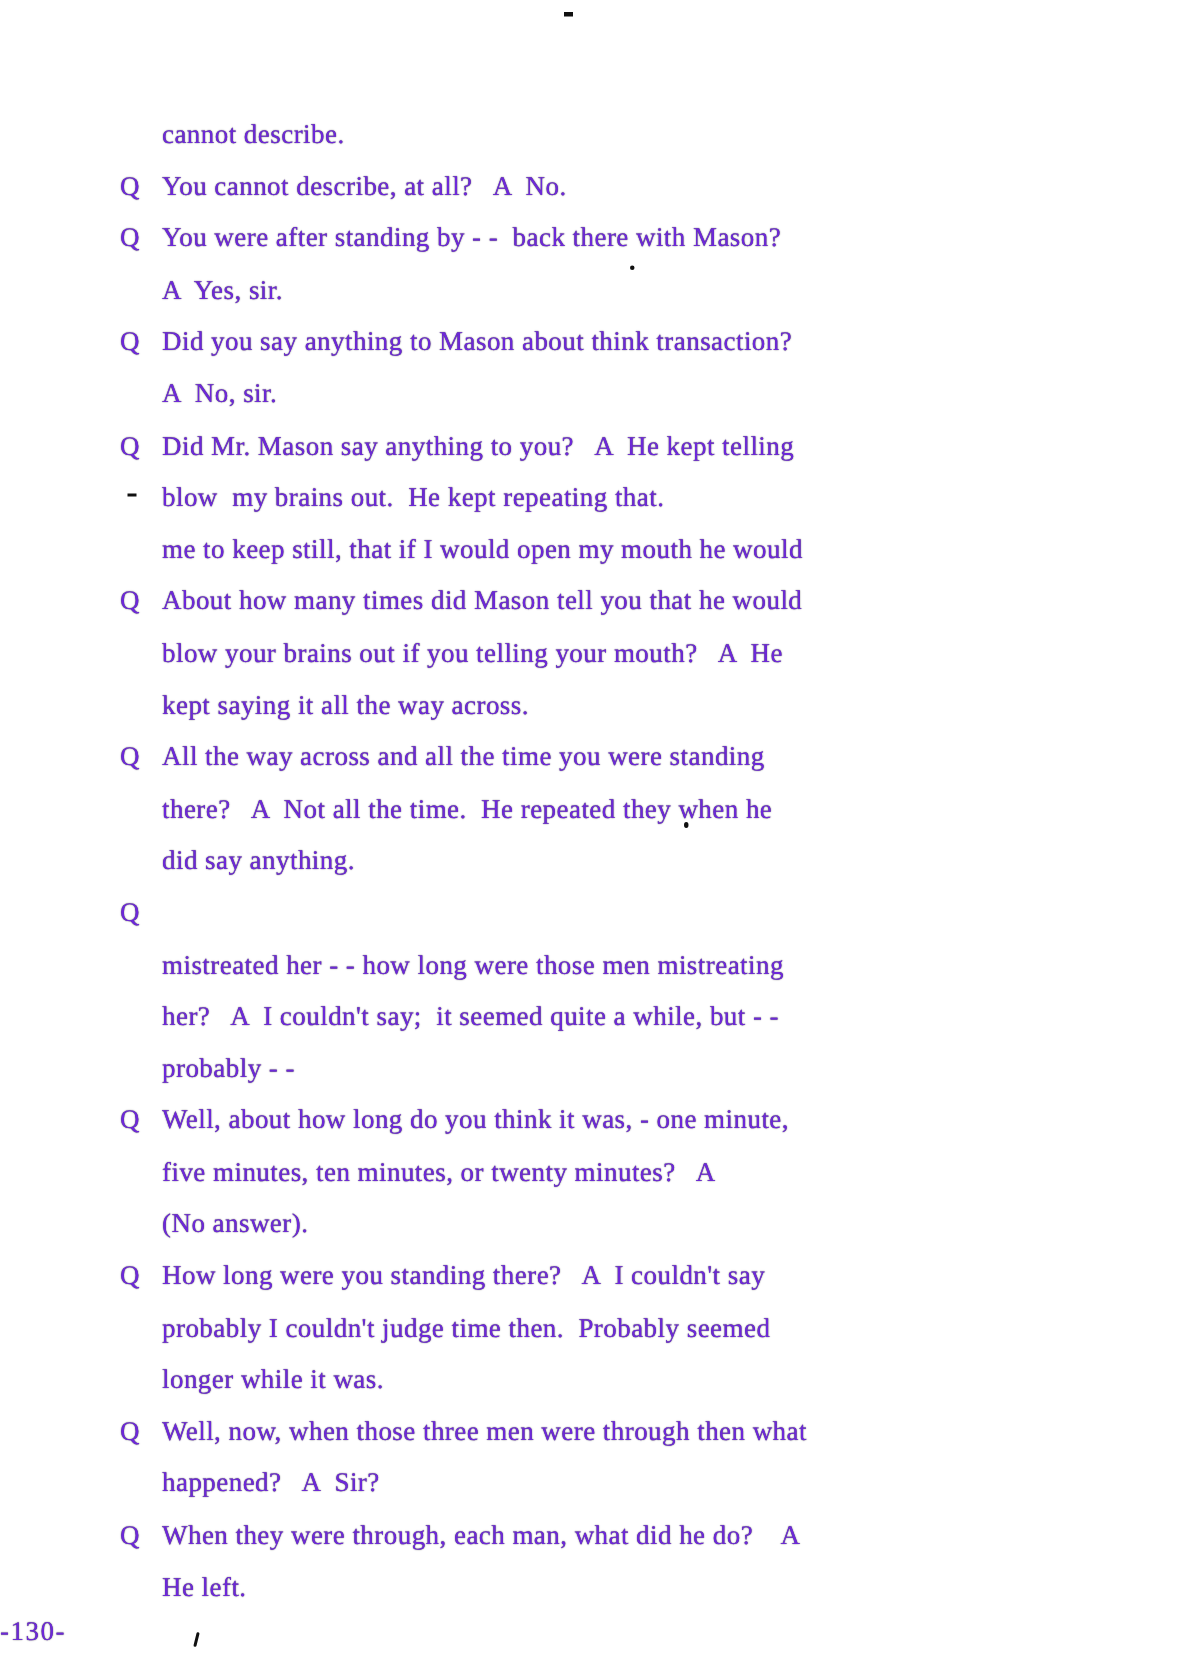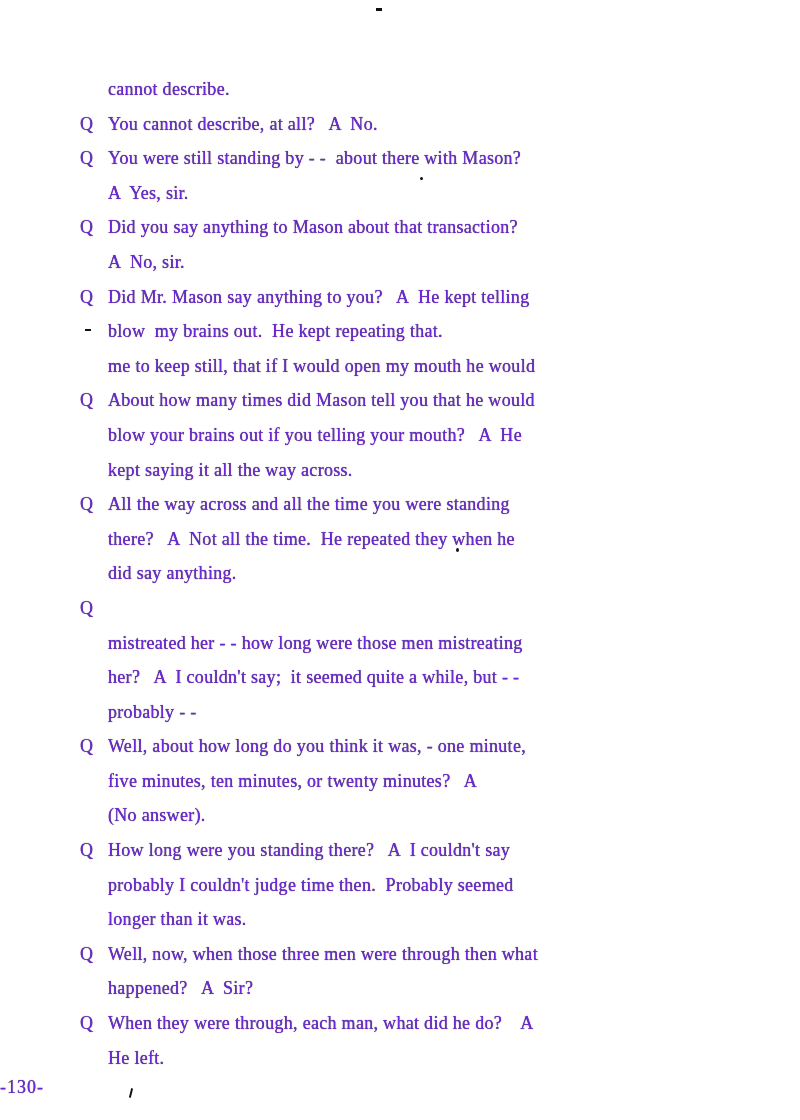--- a/index.html
+++ b/index.html
@@ -75,29 +75,29 @@
       <div class="line">
         <span class="qa-marker"></span>
         <span class="line-text">cannot describe.</span>
       </div>
       <div class="line">
         <span class="qa-marker">Q</span>
         <span class="line-text">You cannot describe, at all?   A  No.</span>
       </div>
       <div class="line">
         <span class="qa-marker">Q</span>
-        <span class="line-text">You were still standing by - -  about there with Mason?</span>
+        <span class="line-text">You were after standing by - -  back there with Mason?</span>
       </div>
       <div class="line">
         <span class="qa-marker"></span>
         <span class="line-text">A  Yes, sir.</span>
       </div>
       <div class="line">
         <span class="qa-marker">Q</span>
-        <span class="line-text">Did you say anything to Mason about that transaction?</span>
+        <span class="line-text">Did you say anything to Mason about think transaction?</span>
       </div>
       <div class="line">
         <span class="qa-marker"></span>
         <span class="line-text">A  No, sir.</span>
       </div>
       <div class="line">
         <span class="qa-marker">Q</span>
         <span class="line-text">Did Mr. Mason say anything to you?   A  He kept telling</span>
       </div>
       <div class="line">
@@ -162,21 +162,21 @@
       <div class="line">
         <span class="qa-marker">Q</span>
         <span class="line-text">How long were you standing there?   A  I couldn't say</span>
       </div>
       <div class="line">
         <span class="qa-marker"></span>
         <span class="line-text">probably I couldn't judge time then.  Probably seemed</span>
       </div>
       <div class="line">
         <span class="qa-marker"></span>
-        <span class="line-text">longer than it was.</span>
+        <span class="line-text">longer while it was.</span>
       </div>
       <div class="line">
         <span class="qa-marker">Q</span>
         <span class="line-text">Well, now, when those three men were through then what</span>
       </div>
       <div class="line">
         <span class="qa-marker"></span>
         <span class="line-text">happened?   A  Sir?</span>
       </div>
       <div class="line">

